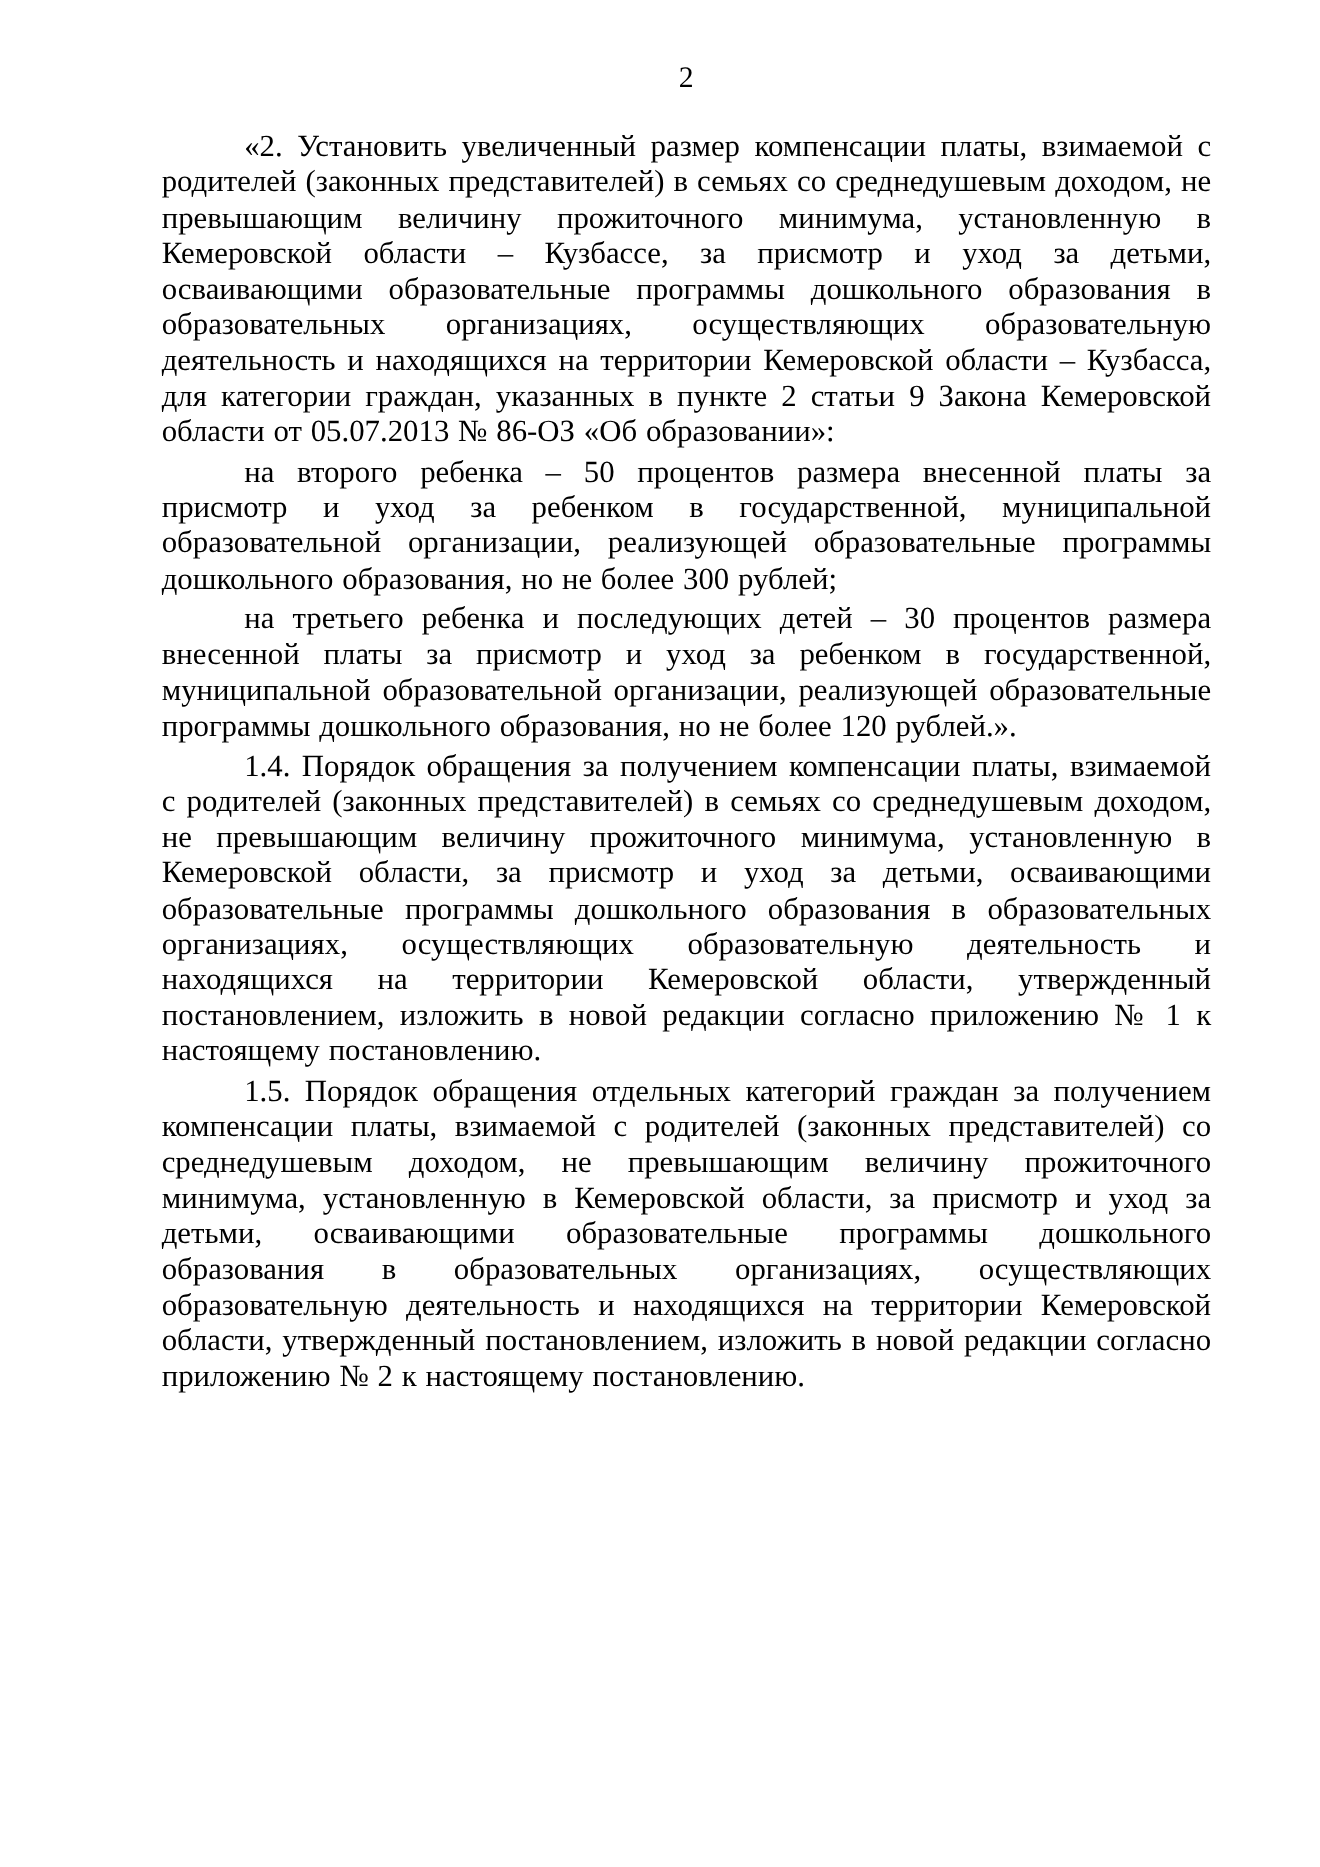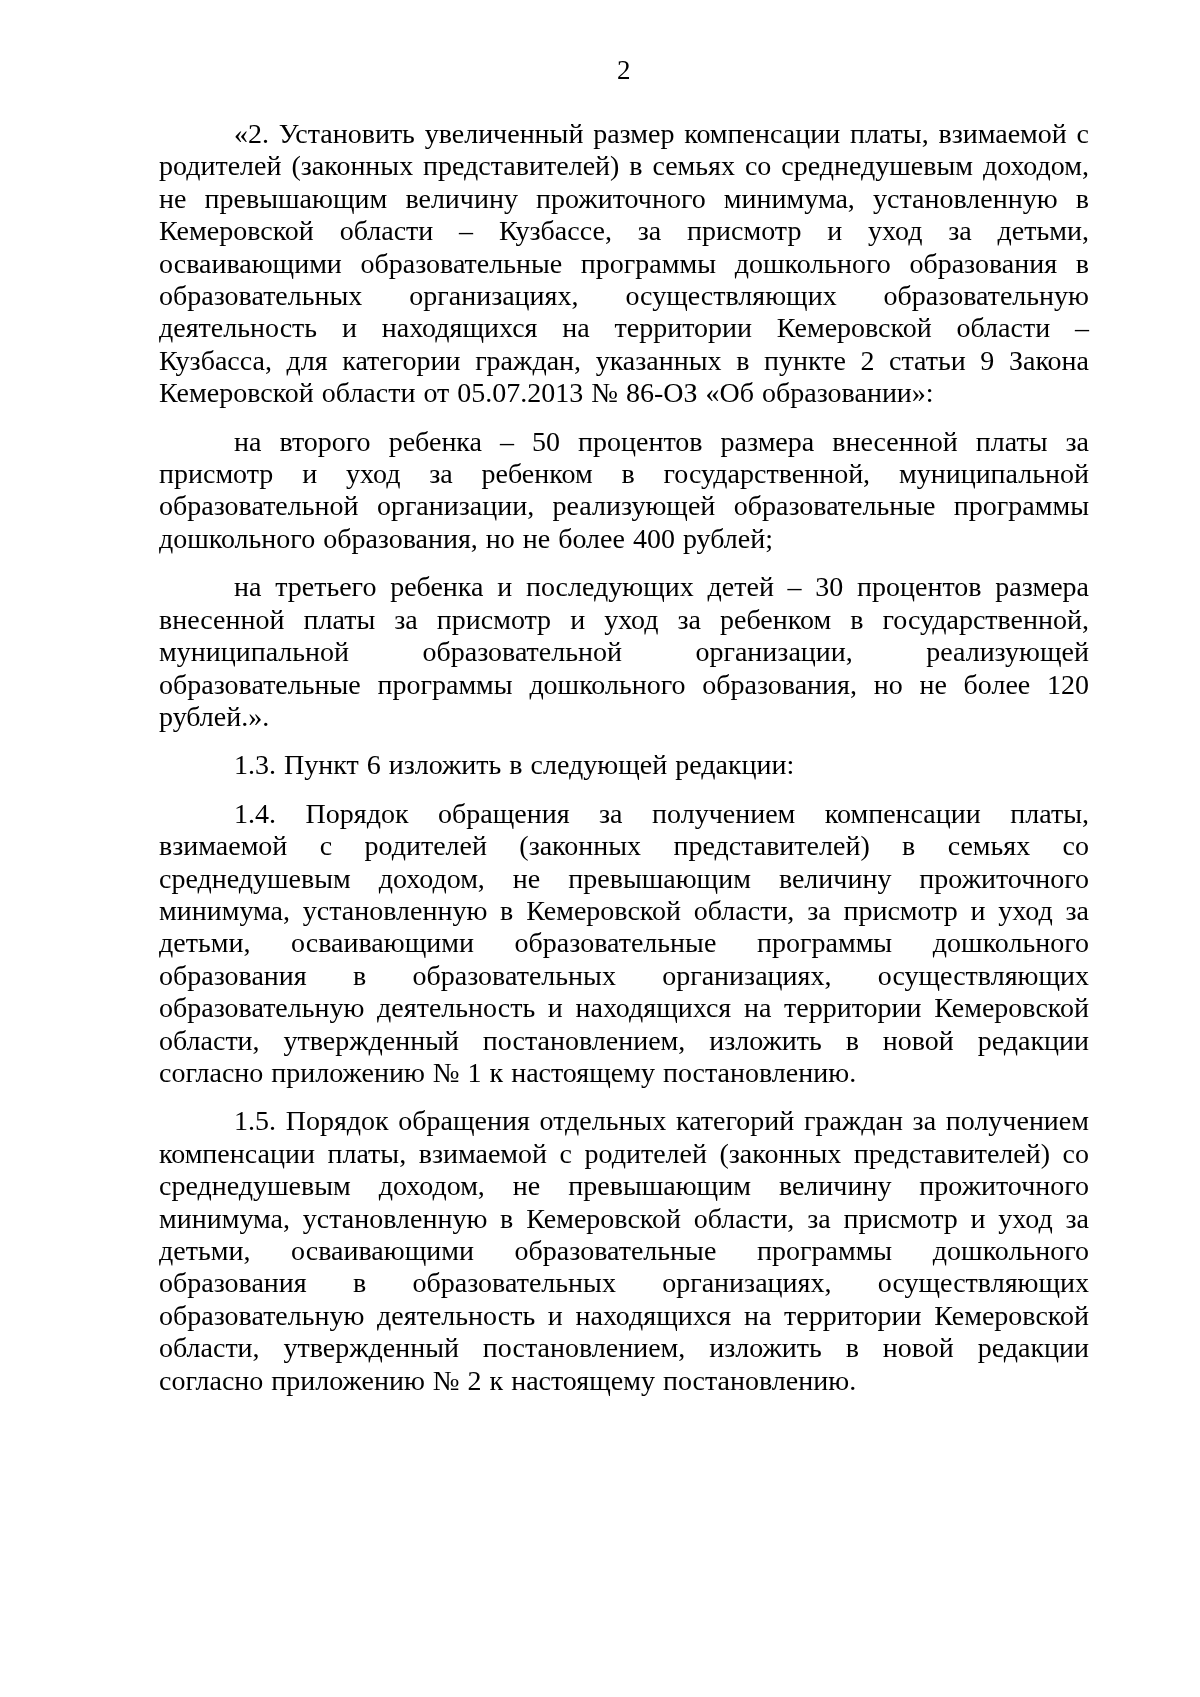--- a/index.html
+++ b/index.html
@@ -22,37 +22,36 @@
     background: #ffffff;
   }
   .page-number {
     text-align: center;
     font-size: 27px;
     line-height: 30px;
     margin-bottom: 33px;
     letter-spacing: 0.5px;
   }
   .content p {
-    margin: 16px;
+    margin: 4px;
     padding: 0;
     text-align: justify;
     text-indent: 75px;
     font-size: 28px;
     line-height: 32.4px;
     word-spacing: 1px;
     hyphens: none;
   }
 </style>
 </head>
 <body>
 
 <div class="page">
   <div class="page-number">2</div>
 
   <div class="content">
     <p>«2. Установить увеличенный размер компенсации платы, взимаемой с родителей (законных представителей) в семьях со среднедушевым доходом, не превышающим величину прожиточного минимума, установленную в Кемеровской области – Кузбассе, за присмотр и уход за детьми, осваивающими образовательные программы дошкольного образования в образовательных организациях, осуществляющих образовательную деятельность и находящихся на территории Кемеровской области – Кузбасса, для категории граждан, указанных в пункте 2 статьи 9 Закона Кемеровской области от 05.07.2013 № 86-ОЗ «Об образовании»:</p>
-    <p>на второго ребенка – 50 процентов размера внесенной платы за присмотр и уход за ребенком в государственной, муниципальной образовательной организации, реализующей образовательные программы дошкольного образования, но не более 400 рублей;</p>
+    <p>на второго ребенка – 50 процентов размера внесенной платы за присмотр и уход за ребенком в государственной, муниципальной образовательной организации, реализующей образовательные программы дошкольного образования, но не более 300 рублей;</p>
     <p>на третьего ребенка и последующих детей – 30 процентов размера внесенной платы за присмотр и уход за ребенком в государственной, муниципальной образовательной организации, реализующей образовательные программы дошкольного образования, но не более 120 рублей.».</p>
-    <p>1.3. Пункт 6 изложить в следующей редакции:</p>
     <p>1.4. Порядок обращения за получением компенсации платы, взимаемой с родителей (законных представителей) в семьях со среднедушевым доходом, не превышающим величину прожиточного минимума, установленную в Кемеровской области, за присмотр и уход за детьми, осваивающими образовательные программы дошкольного образования в образовательных организациях, осуществляющих образовательную деятельность и находящихся на территории Кемеровской области, утвержденный постановлением, изложить в новой редакции согласно приложению № 1 к настоящему постановлению.</p>
     <p>1.5. Порядок обращения отдельных категорий граждан за получением компенсации платы, взимаемой с родителей (законных представителей) со среднедушевым доходом, не превышающим величину прожиточного минимума, установленную в Кемеровской области, за присмотр и уход за детьми, осваивающими образовательные программы дошкольного образования в образовательных организациях, осуществляющих образовательную деятельность и находящихся на территории Кемеровской области, утвержденный постановлением, изложить в новой редакции согласно приложению № 2 к настоящему постановлению.</p>
   </div>
 </div>
 
 </body></html>

